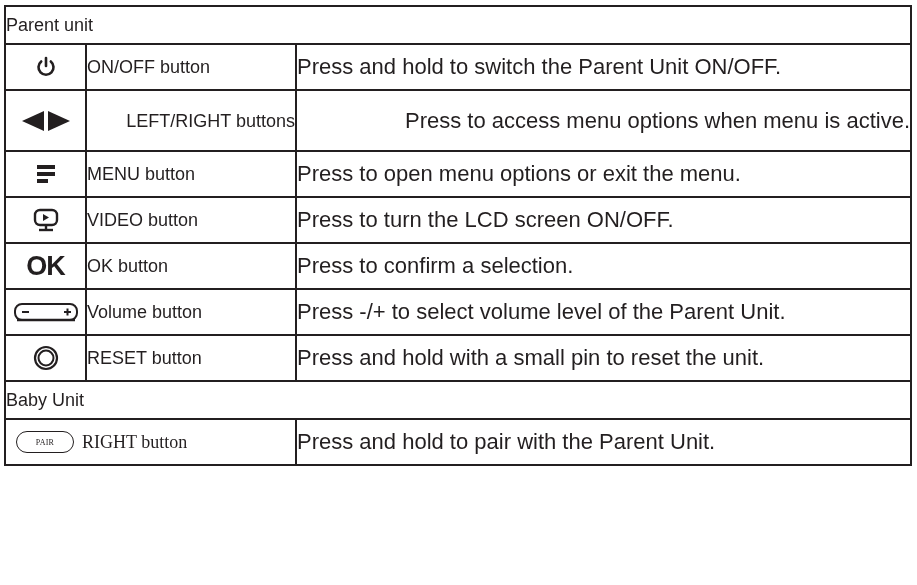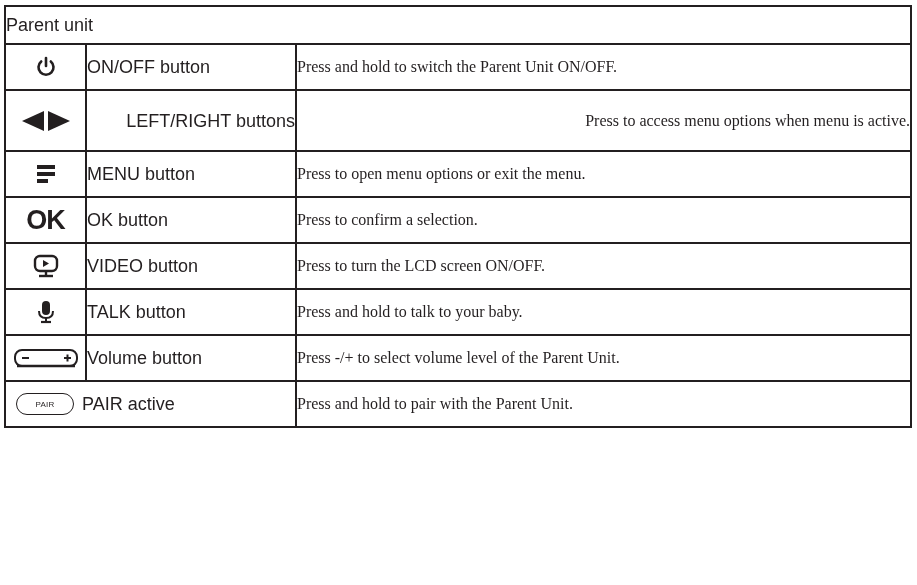--- a/index.html
+++ b/index.html
@@ -10,22 +10,22 @@
     table.manual td { border: 2px solid #231f20; padding: 0; vertical-align: middle; }
     col.c-icon { width: 81px; }
     col.c-name { width: 210px; }
     col.c-desc { width: 615px; }
     .section td { height: 36px; padding-left: 12px; font-size: 18px; }
     .r-std td { height: 44px; }
     .r-tall td { height: 59px; text-align: right; }
     .r-std2 td { height: 45px; }
     td.icon-cell { text-align: center; }
     td.name-cell { padding-left: 11px; font-size: 18px; line-height: 22px; }
-    td.desc-cell { padding-left: 11px; font-size: 16px; font-family: Liberation Serif, serif; }
-    .pair-cell { padding-left: 10px !important; font-size: 18px; }
+    td.desc-cell { padding-left: 11px; font-size: 22px; }
+    .pair-cell { padding-left: 10px !important; font-size: 18px; font-family: Liberation Serif, serif; }
     .pair-wrap { display: flex; align-items: center; gap: 8px; }
     .icon { display: inline-block; vertical-align: middle; }
     .ok-glyph { font-weight: bold; font-size: 27px; letter-spacing: -1px; line-height: 1; }
     .pair-pill { display: inline-flex; align-items: center; justify-content: center;
                  width: 56px; height: 20px; border: 1.5px solid #231f20; border-radius: 11px;
                  font-size: 8px; letter-spacing: 0.2px; }
   </style>
 </head>
 <body>
 
@@ -71,71 +71,72 @@
           <rect x="2" y="9" width="18" height="4" fill="#231f20"></rect>
           <rect x="2" y="16" width="11" height="4" fill="#231f20"></rect>
         </svg>
       </td>
       <td class="name-cell">MENU button</td>
       <td class="desc-cell">Press to open menu options or exit the menu.</td>
     </tr>
 
     <tr class="r-std">
       <td class="icon-cell">
-        <span class="icon ok-glyph">OK</span>
-      </td>
-      <td class="name-cell">OK button</td>
-      <td class="desc-cell">Press to confirm a selection.</td>
-    </tr>
-
-    <tr class="r-std">
-      <td class="icon-cell">
         <svg class="icon" width="26" height="24" viewBox="0 0 26 24">
           <rect x="2" y="2" width="22" height="15" rx="5" ry="5" fill="none" stroke="#231f20" stroke-width="2.4"></rect>
           <polygon points="10,6 10,13 16,9.5" fill="#231f20"></polygon>
           <line x1="13" y1="17" x2="13" y2="21" stroke="#231f20" stroke-width="2.4"></line>
           <line x1="6" y1="22" x2="20" y2="22" stroke="#231f20" stroke-width="2.4"></line>
         </svg>
       </td>
       <td class="name-cell">VIDEO button</td>
       <td class="desc-cell">Press to turn the LCD screen ON/OFF.</td>
     </tr>
 
     <tr class="r-std">
       <td class="icon-cell">
-        <svg class="icon" width="18" height="24" viewBox="0 0 18 24">
-          <rect x="5" y="1" width="8" height="14" rx="4" ry="4" fill="#231f20"></rect>
-          <path d="M2 11 Q2 18 9 18 Q16 18 16 11" fill="none" stroke="#231f20" stroke-width="2"></path>
-          <line x1="9" y1="18" x2="9" y2="21" stroke="#231f20" stroke-width="2"></line>
-          <line x1="4" y1="22" x2="14" y2="22" stroke="#231f20" stroke-width="2.2"></line>
-        </svg>
+        <span class="icon ok-glyph">OK</span>
       </td>
-      <td class="name-cell">TALK button</td>
-      <td class="desc-cell">Press and hold to talk to your baby.</td>
+      <td class="name-cell">OK button</td>
+      <td class="desc-cell">Press to confirm a selection.</td>
     </tr>
+
 
     <tr class="r-std">
       <td class="icon-cell">
         <svg class="icon" width="66" height="22" viewBox="0 0 66 22">
           <rect x="2" y="3" width="62" height="16" rx="7" ry="7" fill="none" stroke="#231f20" stroke-width="2"></rect>
           <line x1="4" y1="19" x2="62" y2="19" stroke="#231f20" stroke-width="2.5"></line>
           <line x1="9" y1="11" x2="16" y2="11" stroke="#231f20" stroke-width="2"></line>
           <line x1="51" y1="11" x2="58" y2="11" stroke="#231f20" stroke-width="2"></line>
           <line x1="54.5" y1="7.5" x2="54.5" y2="14.5" stroke="#231f20" stroke-width="2"></line>
         </svg>
       </td>
       <td class="name-cell">Volume button</td>
       <td class="desc-cell">Press -/+ to select volume level of the Parent Unit.</td>
     </tr>
 
+    <tr class="r-std">
+      <td class="icon-cell">
+        <svg class="icon" width="26" height="26" viewBox="0 0 26 26">
+          <circle cx="13" cy="13" r="11" fill="none" stroke="#231f20" stroke-width="2.2"></circle>
+          <circle cx="13" cy="13" r="7.5" fill="none" stroke="#231f20" stroke-width="2"></circle>
+        </svg>
+      </td>
+      <td class="name-cell">RESET button</td>
+      <td class="desc-cell">Press and hold with a small pin to reset the unit.</td>
+    </tr>
 
+    <tr class="section">
+      <td colspan="3">Baby Unit</td>
+    </tr>
 
     <tr class="r-std">
       <td colspan="2" class="pair-cell">
         <div class="pair-wrap">
           <span class="icon pair-pill">PAIR</span>
-          <span>PAIR active</span>
+          <span>RIGHT button</span>
         </div>
       </td>
       <td class="desc-cell">Press and hold to pair with the Parent Unit.</td>
     </tr>
   </tbody>
 </table>
 
 </body></html>

